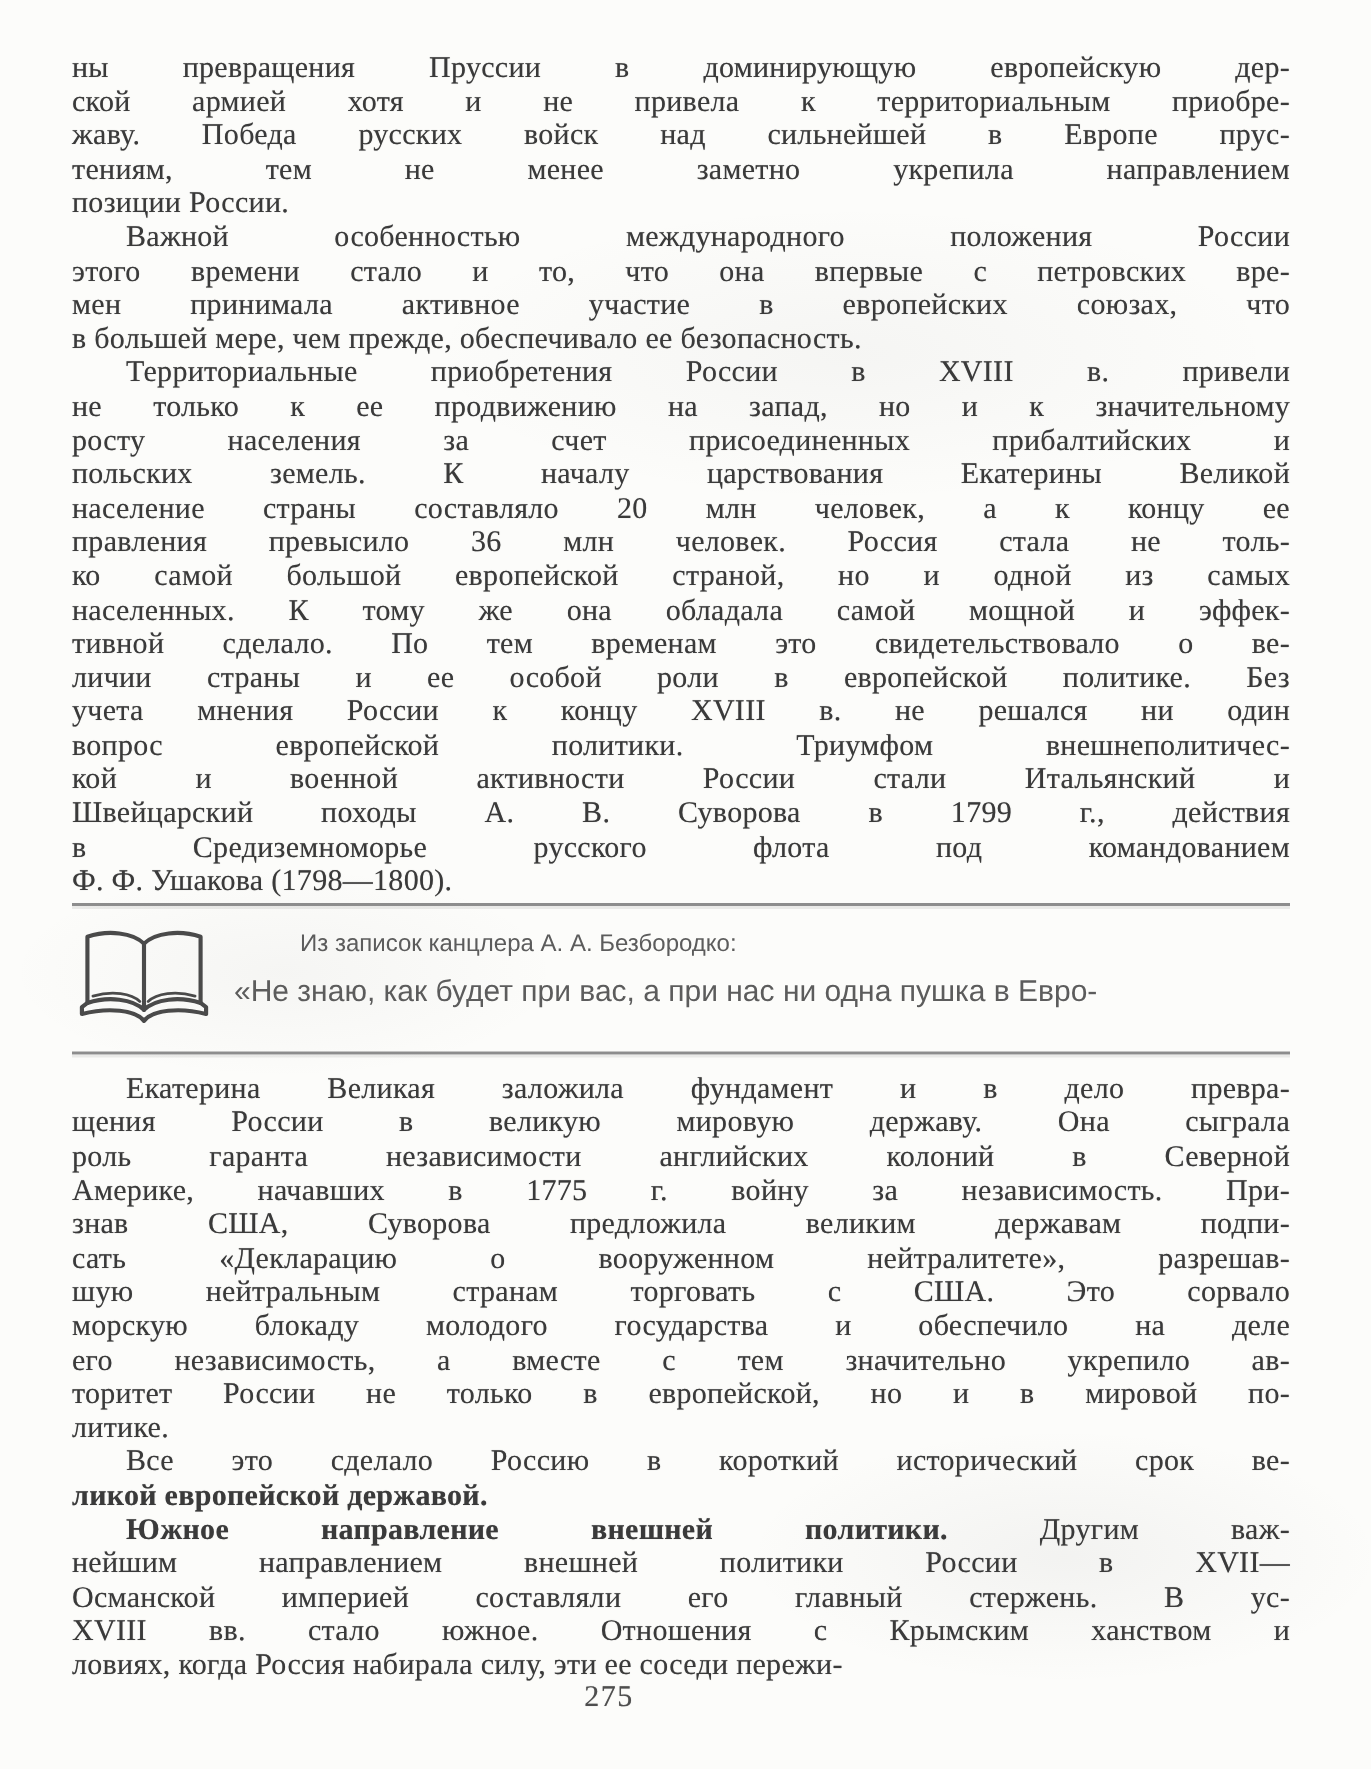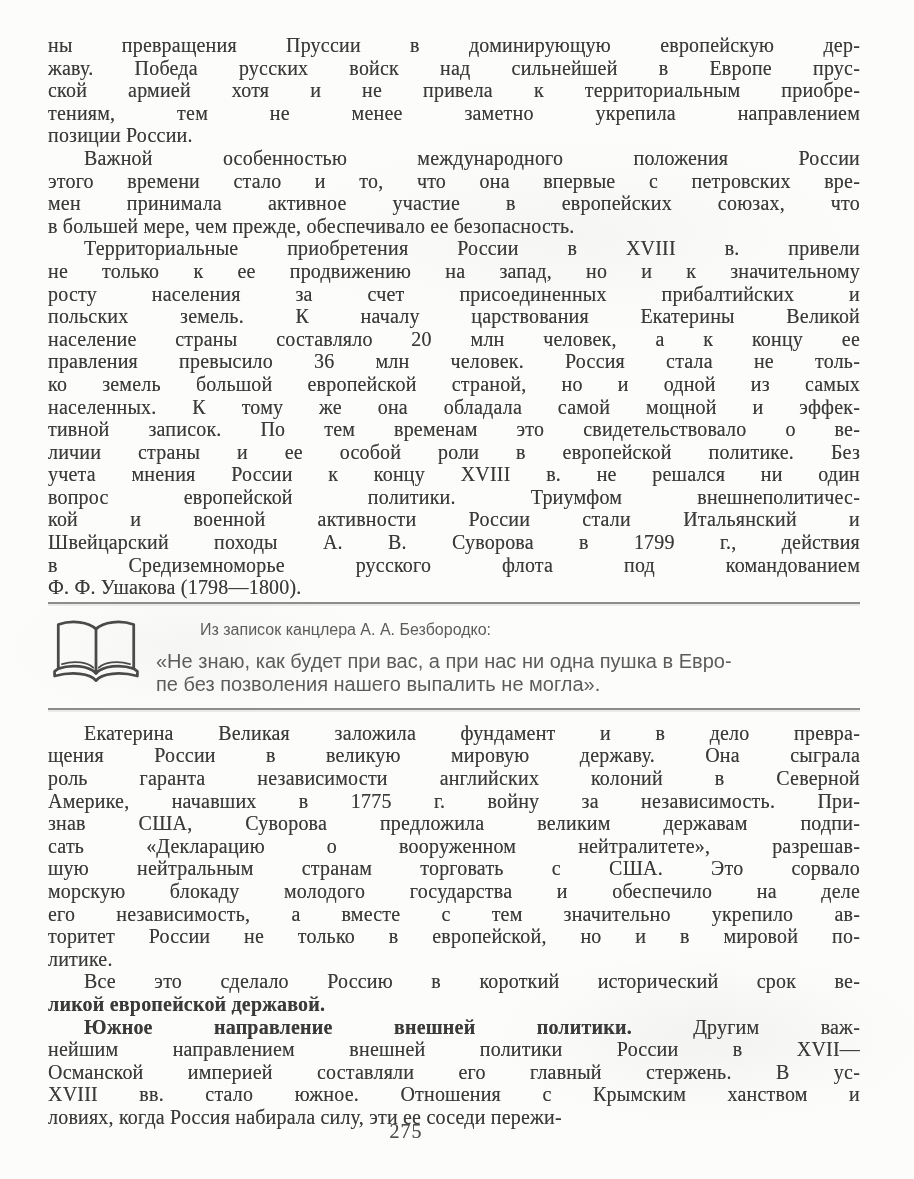--- a/index.html
+++ b/index.html
@@ -60,41 +60,41 @@
 </style>
 </head>
 <body>
 
 <div class="sheet">
   <div class="text-column">
 
     <div id="paras-top">
         <div class="para">
           <div class="line"><span>ны превращения Пруссии в доминирующую европейскую дер-</span></div>
+          <div class="line"><span>ской армией хотя и не привела к территориальным приобре-</span></div>
           <div class="line"><span>жаву. Победа русских войск над сильнейшей в Европе прус-</span></div>
-          <div class="line"><span>ской армией хотя и не привела к территориальным приобре-</span></div>
           <div class="line"><span>тениям, тем не менее заметно укрепила направлением</span></div>
           <div class="line para-last"><span>позиции России.</span></div>
         </div>
         <div class="para indent">
           <div class="line"><span>Важной особенностью международного положения России</span></div>
           <div class="line"><span>этого времени стало и то, что она впервые с петровских вре-</span></div>
           <div class="line"><span>мен принимала активное участие в европейских союзах, что</span></div>
           <div class="line para-last"><span>в большей мере, чем прежде, обеспечивало ее безопасность.</span></div>
         </div>
         <div class="para indent">
           <div class="line"><span>Территориальные приобретения России в XVIII в. привели</span></div>
           <div class="line"><span>не только к ее продвижению на запад, но и к значительному</span></div>
           <div class="line"><span>росту населения за счет присоединенных прибалтийских и</span></div>
           <div class="line"><span>польских земель. К началу царствования Екатерины Великой</span></div>
           <div class="line"><span>население страны составляло 20 млн человек, а к концу ее</span></div>
           <div class="line"><span>правления превысило 36 млн человек. Россия стала не толь-</span></div>
-          <div class="line"><span>ко земель большой европейской страной, но и одной из самых</span></div>
+          <div class="line"><span>ко самой большой европейской страной, но и одной из самых</span></div>
           <div class="line"><span>населенных. К тому же она обладала самой мощной и эффек-</span></div>
-          <div class="line"><span>тивной записок. По тем временам это свидетельствовало о ве-</span></div>
+          <div class="line"><span>тивной сделало. По тем временам это свидетельствовало о ве-</span></div>
           <div class="line"><span>личии страны и ее особой роли в европейской политике. Без</span></div>
           <div class="line"><span>учета мнения России к концу XVIII в. не решался ни один</span></div>
           <div class="line"><span>вопрос европейской политики. Триумфом внешнеполитичес-</span></div>
           <div class="line"><span>кой и военной активности России стали Итальянский и</span></div>
           <div class="line"><span>Швейцарский походы А. В. Суворова в 1799 г., действия</span></div>
           <div class="line"><span>в Средиземноморье русского флота под командованием</span></div>
           <div class="line para-last"><span>Ф. Ф. Ушакова (1798—1800).</span></div>
         </div>
       </div>
 
@@ -106,21 +106,20 @@
         <path d="M50 13 C58 5 76 3 91 8 L91 56 C76 51 58 53 50 61"></path>
         <path d="M50 13 L50 61"></path>
         <path d="M9 56 L5 59 L5 64 C24 59 44 61 50 69 C56 61 76 59 95 64 L95 59 L91 56"></path>
         <path d="M13 51 C27 47 41 49 47 55" stroke-width="2"></path>
         <path d="M87 51 C73 47 59 49 53 55" stroke-width="2"></path>
       </svg>
       <div class="quote-body">
         <div class="quote-attribution">Из записок канцлера А. А. Безбородко:</div>
         <div id="quote-lines">
             <div class="quote-line">«Не знаю, как будет при вас, а при нас ни одна пушка в Евро-</div>
-            <div class="quote-line">пе без позволения нашего выпалить не могла».</div>
           </div>
       </div>
     </div>
 
     <div class="rule"></div>
 
     <div id="paras-bottom" style="padding-top:12px;">
         <div class="para indent">
           <div class="line"><span>Екатерина Великая заложила фундамент и в дело превра-</span></div>
           <div class="line"><span>щения России в великую мировую державу. Она сыграла</span></div>

